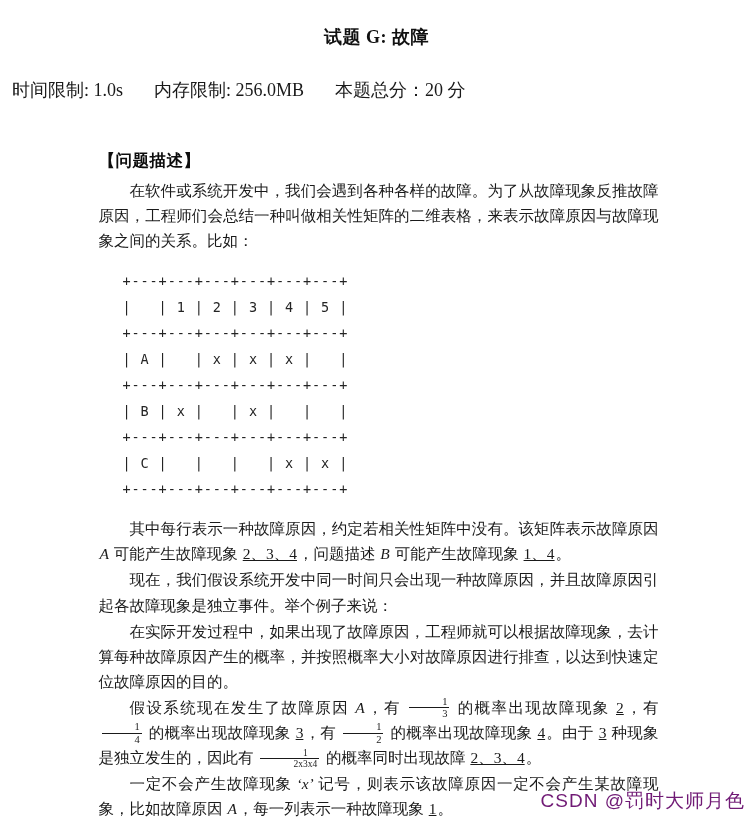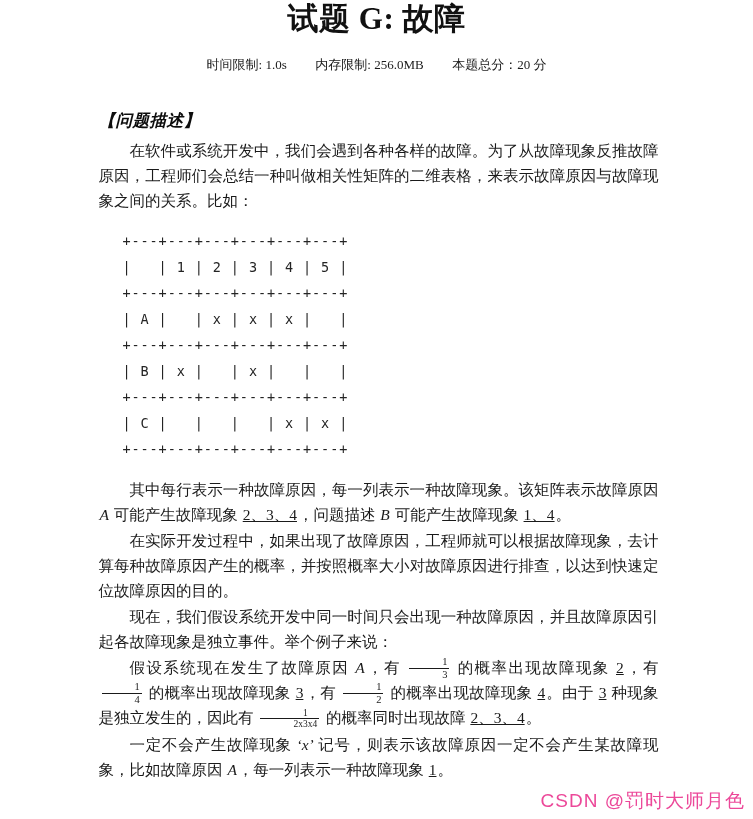--- a/index.html
+++ b/index.html
@@ -22,31 +22,31 @@
     position: relative;
     width: 753px;
     height: 819px;
     box-sizing: border-box;
     padding: 0;
   }
 
   
   .title {
     text-align: center;
-    font-size: 31px;
+    font-size: 18px;
     font-weight: bold;
     letter-spacing: 0.5px;
     margin: 0;
+    padding-top: 26px;
     line-height: 1.25;
     color: #111;
   }
   .subtitle {
-    text-align: center;
-    font-size: 13px;
-    margin: 0;
+    font-size: 18px;
+    margin: 12px;
     padding-top: 17px;
     color: #1a1a1a;
     white-space: nowrap;
   }
   .subtitle .gap {
     display: inline-block;
     width: 22px;
   }
 
   
@@ -56,21 +56,20 @@
     padding-left: 4px;
     padding-top: 36px;
   }
 
   .section-head {
     font-size: 16.5px;
     font-weight: bold;
     margin: 0 0 6px 0;
     letter-spacing: 0.5px;
     color: #0d0d0d;
-    font-style: italic;
   }
 
   p.para {
     font-size: 15.5px;
     line-height: 1.62;
     margin: 0 0 1px 0;
     text-indent: 2em;
     text-align: justify;
     text-justify: inter-ideograph;
     color: #1a1a1a;
@@ -124,21 +123,21 @@
     font-style: italic;
   }
 
   
   .watermark {
     position: absolute;
     right: 8px;
     bottom: 5px;
     font-family: "Liberation Sans", "DejaVu Sans", sans-serif;
     font-size: 19px;
-    color: #ec4899;
+    color: #701a75;
     letter-spacing: 1px;
     user-select: none;
     white-space: nowrap;
   }
 </style>
 </head>
 <body>
 
 <div class="page">
 
@@ -161,25 +160,25 @@
     <pre class="ascii-block">+---+---+---+---+---+---+
 |   | 1 | 2 | 3 | 4 | 5 |
 +---+---+---+---+---+---+
 | A |   | x | x | x |   |
 +---+---+---+---+---+---+
 | B | x |   | x |   |   |
 +---+---+---+---+---+---+
 | C |   |   |   | x | x |
 +---+---+---+---+---+---+</pre>
 
-    <p class="para"><span>其中每行表示一种故障原因，每一列表示一种故障现象。该矩阵表示故障原因 </span><span class="mathvar">A</span><span> 可能产生故障现象 </span><span class="num">2、3、4</span><span>，问题描述 </span><span class="mathvar">B</span><span> 可能产生故障现象 </span><span class="num">1、4</span><span>。</span></p>
+    <p class="para"><span>其中每行表示一种故障原因，约定若相关性矩阵中没有。该矩阵表示故障原因 </span><span class="mathvar">A</span><span> 可能产生故障现象 </span><span class="num">2、3、4</span><span>，问题描述 </span><span class="mathvar">B</span><span> 可能产生故障现象 </span><span class="num">1、4</span><span>。</span></p>
+
+    <p class="para">现在，我们假设系统开发中同一时间只会出现一种故障原因，并且故障原因引起各故障现象是独立事件。举个例子来说：</p>
 
     <p class="para">在实际开发过程中，如果出现了故障原因，工程师就可以根据故障现象，去计算每种故障原因产生的概率，并按照概率大小对故障原因进行排查，以达到快速定位故障原因的目的。</p>
-
-    <p class="para">现在，我们假设系统开发中同一时间只会出现一种故障原因，并且故障原因引起各故障现象是独立事件。举个例子来说：</p>
 
     <p class="para"><span>假设系统现在发生了故障原因 </span><span class="mathvar">A</span><span>，有 </span><span class="frac"><span class="top">1</span><span class="bot">3</span></span><span> 的概率出现故障现象 </span><span class="num">2</span><span>，有 </span><span class="frac"><span class="top">1</span><span class="bot">4</span></span><span> 的概率出现故障现象 </span><span class="num">3</span><span>，有 </span><span class="frac"><span class="top">1</span><span class="bot">2</span></span><span> 的概率出现故障现象 </span><span class="num">4</span><span>。由于 </span><span class="num">3</span><span> 种现象是独立发生的，因此有 </span><span class="frac wide"><span class="top">1</span><span class="bot">2x3x4</span></span><span> 的概率同时出现故障 </span><span class="num">2、3、4</span><span>。</span></p>
 
     <p class="para"><span>一定不会产生故障现象 </span><span class="quoted">‘x’</span><span> 记号，则表示该故障原因一定不会产生某故障现象，比如故障原因 </span><span class="mathvar">A</span><span>，每一列表示一种故障现象 </span><span class="num">1</span><span>。</span></p>
 
   </div>
 
   <div class="watermark">CSDN @罚时大师月色</div>
 
 </div>

